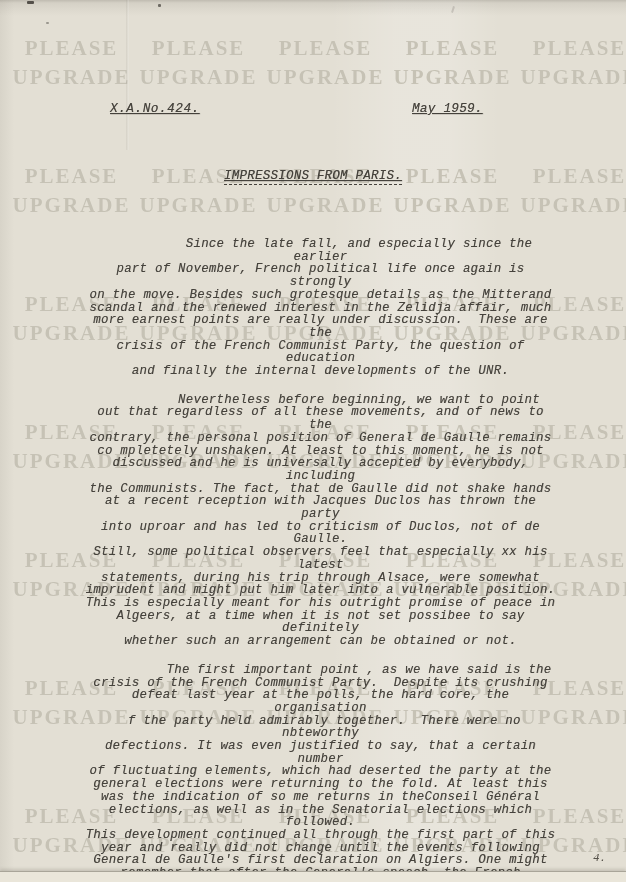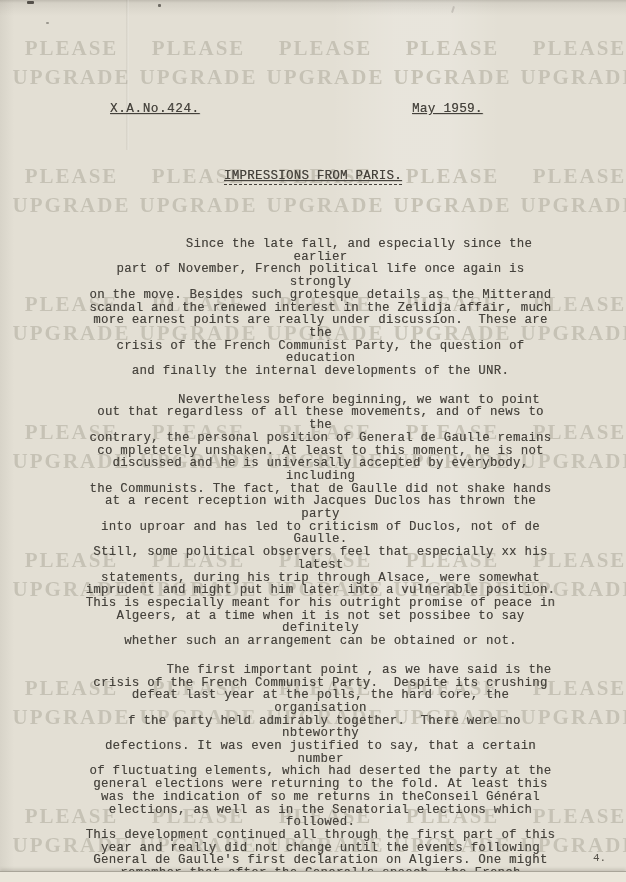--- a/index.html
+++ b/index.html
@@ -28,21 +28,21 @@
     display:grid;grid-template-columns:repeat(5,127px);grid-auto-rows:128px;
     pointer-events:none;
   }
   .wm-tile{
     text-align:center;
     font-family:"Liberation Serif","DejaVu Serif",serif;
     font-weight:700;font-size:21px;line-height:29px;
     letter-spacing:2px;color:var(--wm);
     text-shadow:0 0 1px rgba(255,255,255,0.25);
   }
-  .content{position:absolute;left:0;top:0;width:626px;height:882px;color:var(--ink);}
+  .content{position:absolute;left:0;top:0;width:626px;height:882px;color:var(--ink);font-style:italic;}
   .doc-ref{
     position:absolute;left:110px;top:102px;
     font-size:12.6px;letter-spacing:0.6px;
     text-decoration:underline;
     text-shadow:0.3px 0.3px 0.4px rgba(60,55,48,0.55);
   }
   .doc-date{
     position:absolute;left:412px;top:102px;
     font-size:12.6px;letter-spacing:0.3px;
     text-decoration:underline;

